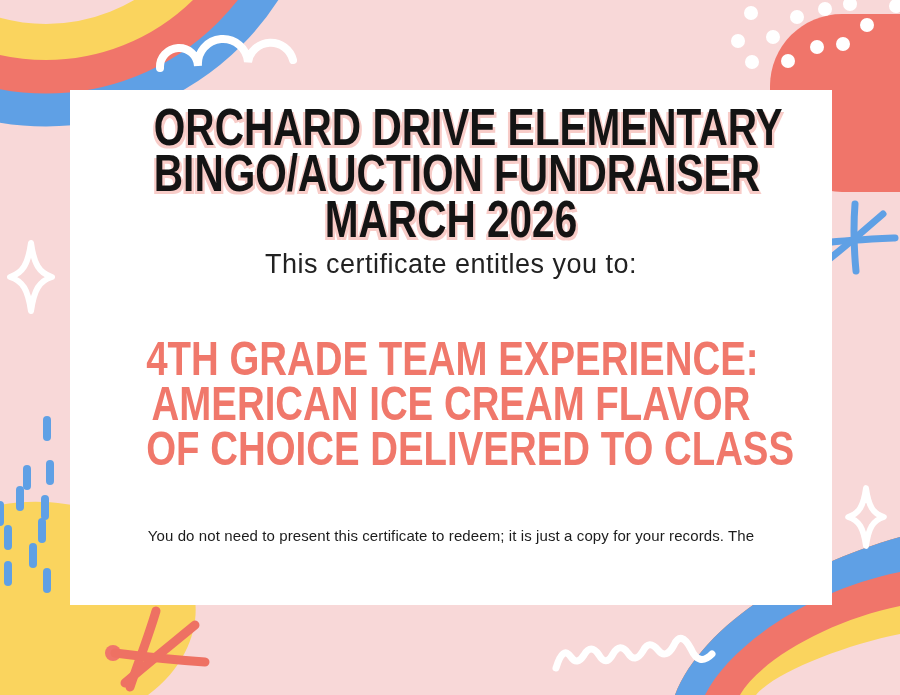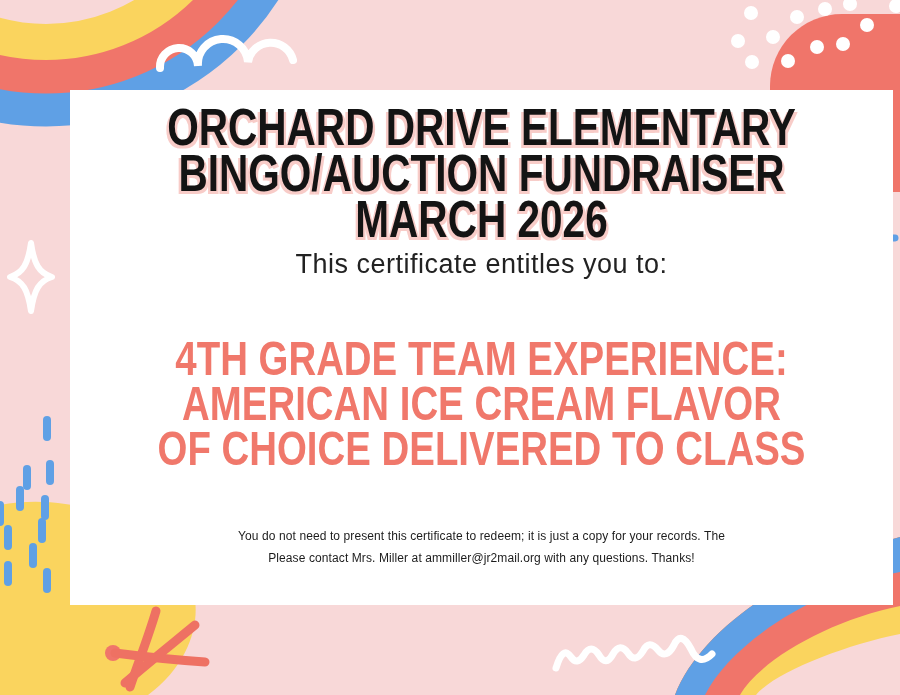--- a/index.html
+++ b/index.html
@@ -5,21 +5,21 @@
   html,body{margin:0;padding:0;background:#e9e9e9;}
   .stage{
     position:relative;
     width:900px;height:695px;
     background:#F8D8D8;
     overflow:hidden;
     font-family:"Liberation Sans", sans-serif;
   }
   .deco-layer{position:absolute;inset:0;width:900px;height:695px;display:block;}
   .card{
-    position:absolute;left:70px;top:90px;width:823px;height:515px;
+    position:absolute;left:70px;top:90px;width:762px;height:515px;
     background:#FFFFFF;
   }
   .title{
     position:absolute;top:14px;left:0;right:0;
     text-align:center;
     font-size:52px;line-height:46px;font-weight:bold;
     letter-spacing:0px;
     color:#141414;
     transform:scaleX(0.78);
     transform-origin:50% 0;
@@ -38,21 +38,21 @@
     text-align:center;
     font-size:48px;line-height:45px;font-weight:bold;
     color:#F0786B;
     transform:scaleX(0.80);
     transform-origin:50% 0;
     white-space:nowrap;
   }
   .footnote{
     position:absolute;top:435px;left:0;right:0;
     text-align:center;
-    font-size:12px;line-height:22px;
+    font-size:15px;line-height:22px;
     color:#1C1C1C;
     letter-spacing:0.1px;
   }
   .footnote div{white-space:pre-wrap;}
 </style>
 </head>
 <body>
 
 <div class="stage">
 
@@ -141,17 +141,16 @@
     <div class="subtitle">This certificate entitles you to:</div>
 
     <div class="prize">
       <div>4TH GRADE TEAM EXPERIENCE:</div>
       <div>AMERICAN ICE CREAM FLAVOR</div>
       <div>OF CHOICE DELIVERED TO CLASS</div>
     </div>
 
     <div class="footnote">
       <div>You do not need to present this certificate to redeem; it is just a copy for your records. The</div>
-      <div>Please contact Mrs. Miller at ammiller@jr2mail.org with any questions. Thanks!</div>
     </div>
 
   </div>
 </div>
 
 </body></html>

